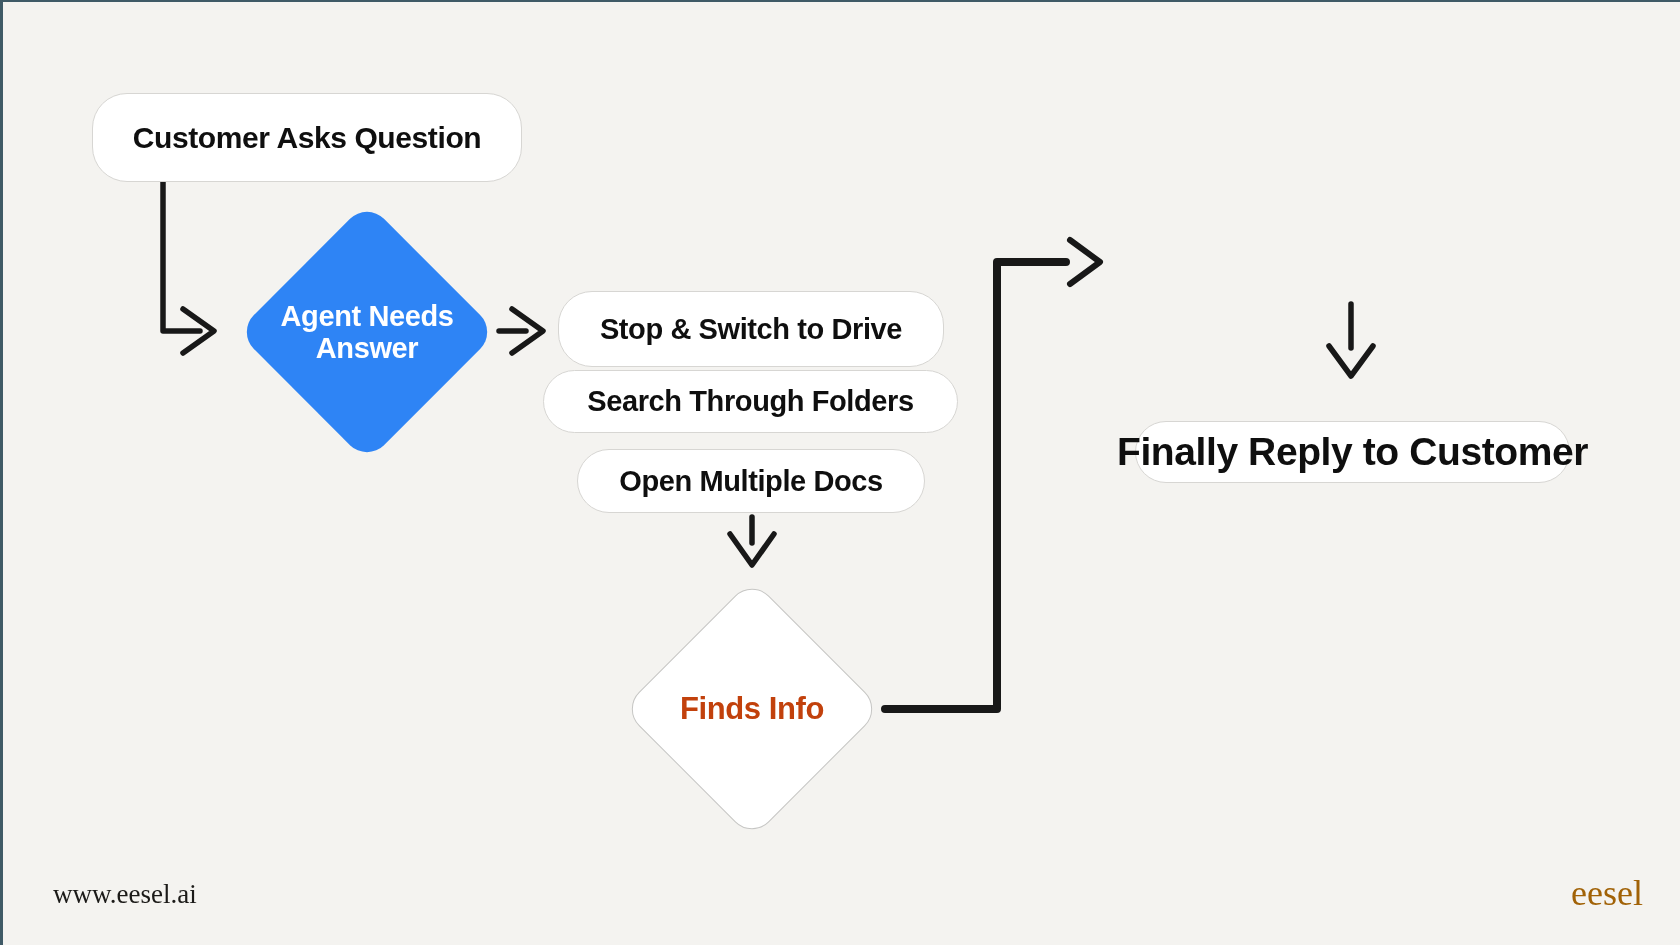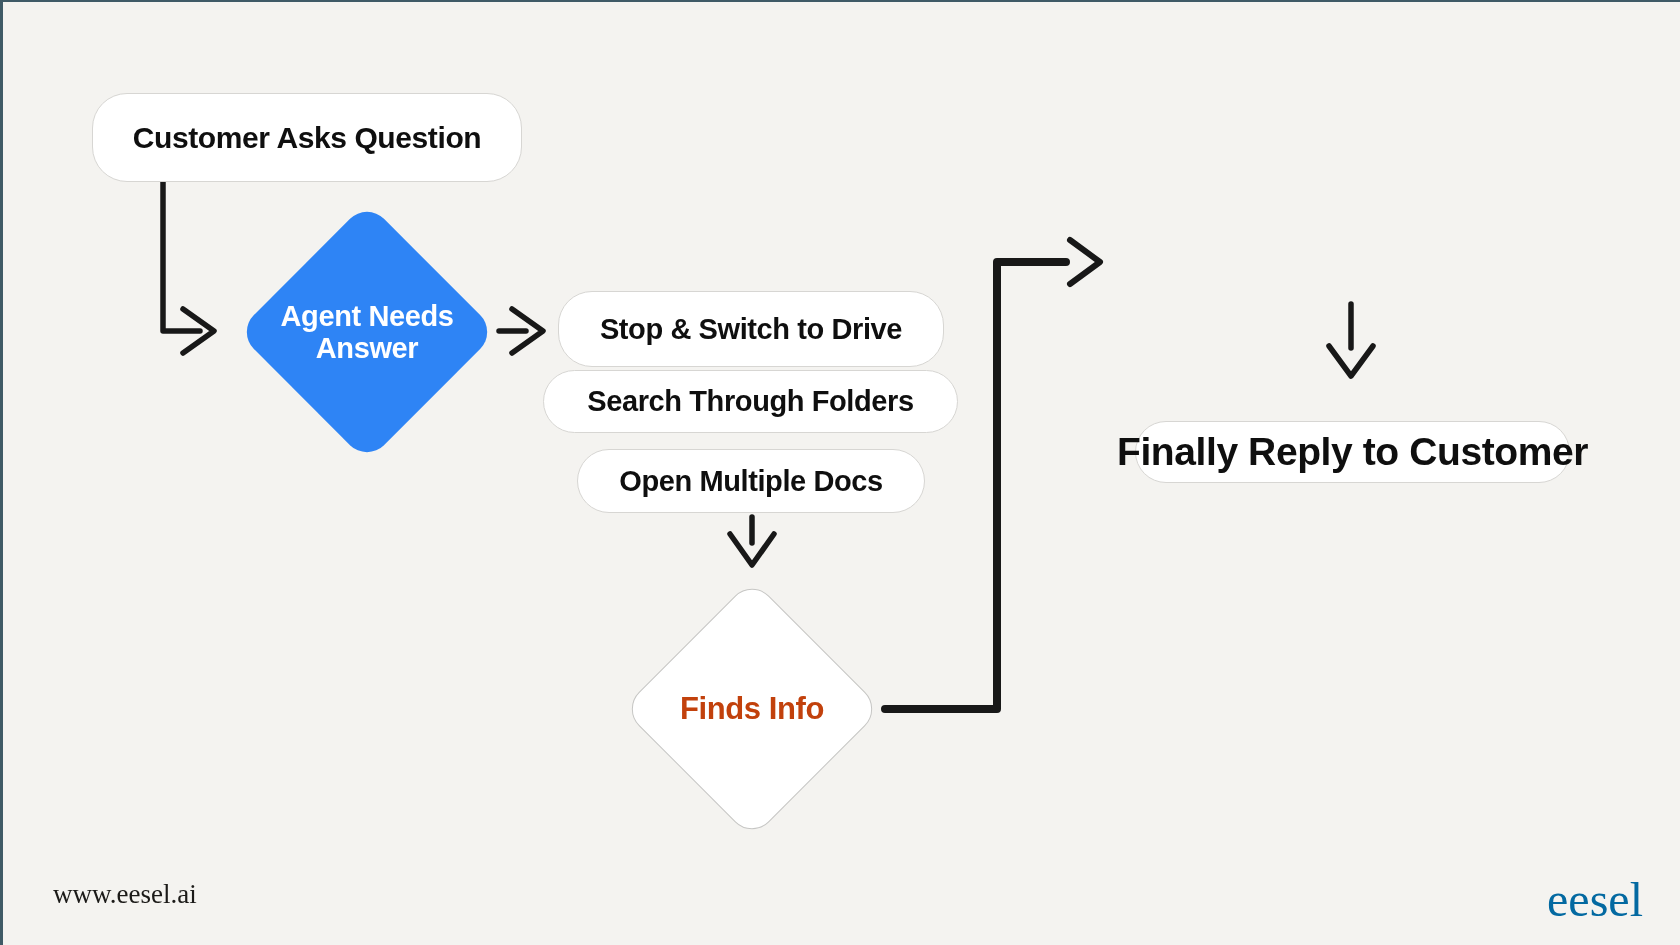--- a/index.html
+++ b/index.html
@@ -73,21 +73,21 @@
   svg.arrows path.head-thick { stroke-width: 6; }
 
   #site-url {
     position: absolute; left: 53px; top: 879px;
     font-family: "Liberation Serif", serif;
     font-size: 27px; color: #1b1a18;
   }
   #brand-logo {
     position: absolute; right: 37px; top: 872px;
     font-family: "Liberation Serif", serif;
-    font-size: 48px; color: #0369a1;
+    font-size: 36px; color: #a16207;
   }
 </style>
 </head>
 <body>
 
 <div id="canvas">
 
   <div class="edge-top"></div>
   <div class="edge-left"></div>
 

